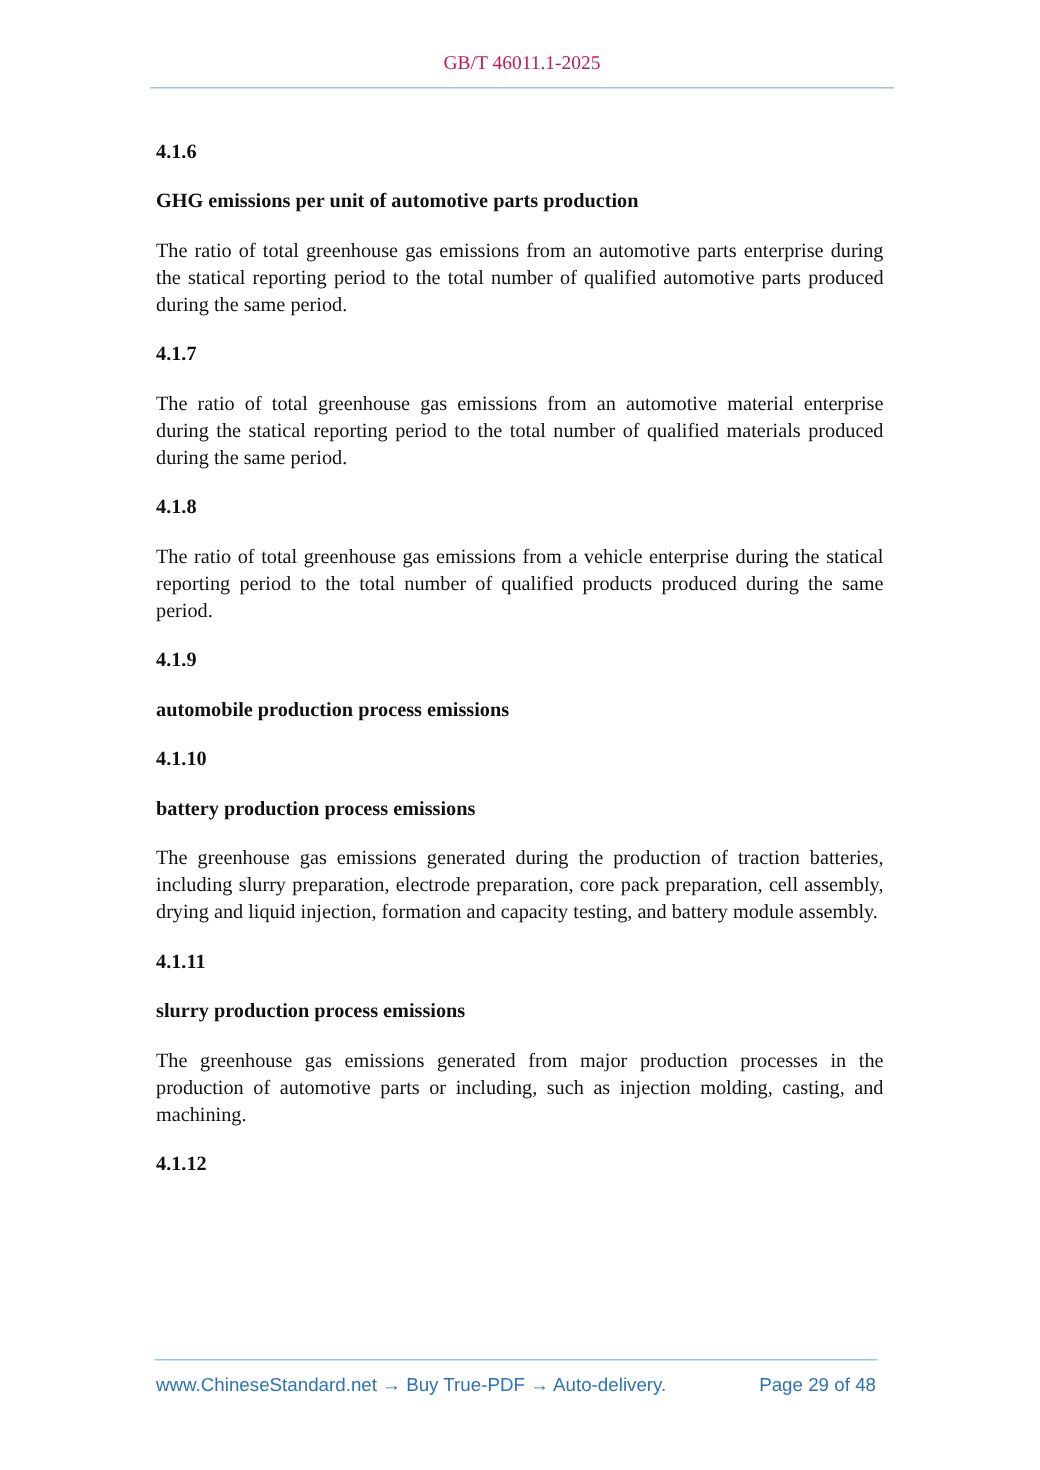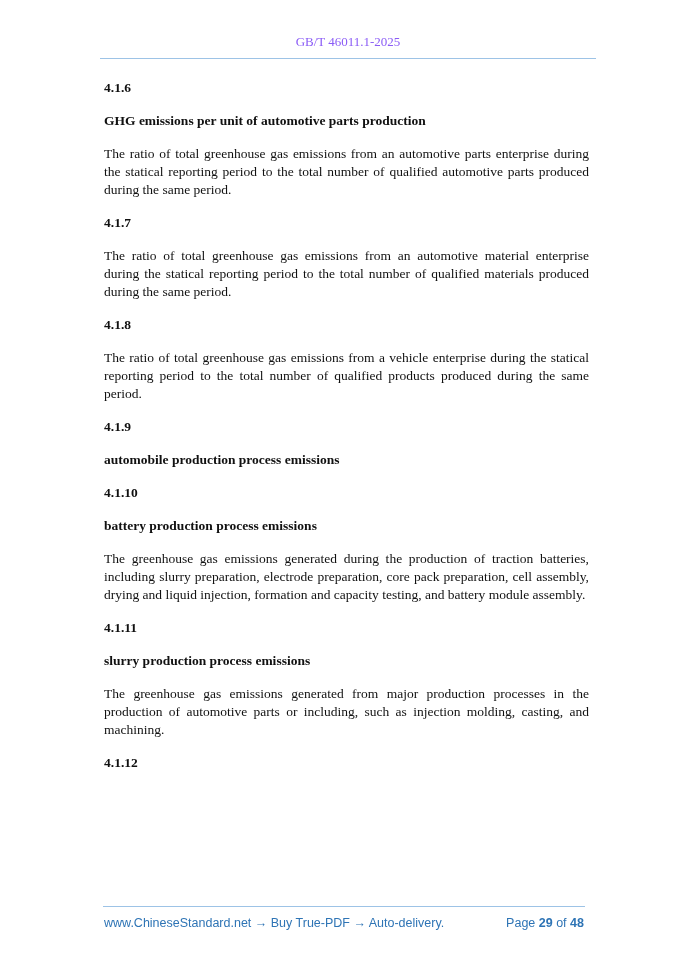--- a/index.html
+++ b/index.html
@@ -16,35 +16,35 @@
       color: #111111;
     }
     .page-header {
       position: absolute;
       left: 100px;
       top: 34px;
       width: 496px;
       text-align: center;
       font-family: "Liberation Serif", serif;
       font-size: 13px;
-      color: #8b5cf6;
+      color: #be185d;
       line-height: 16px;
     }
     .header-rule {
       position: absolute;
       left: 100px;
       top: 58px;
       width: 496px;
       height: 1px;
       background: #9dc3e6;
     }
     .content {
       position: absolute;
       left: 104px;
-      top: 79px;
+      top: 92px;
       width: 485px;
     }
     .clause {
       margin: 0;
     }
     .clause-number {
       font-weight: bold;
       font-size: 13.5px;
       line-height: 18px;
       margin: 0 0 15px 0;
@@ -88,21 +88,21 @@
     .footer-link {
       color: #2e74b5;
     }
     .footer-right {
       position: absolute;
       right: 0;
       top: 0;
       white-space: nowrap;
     }
     .footer-right .num {
-      font-weight: bold;
+      font-weight: normal;
       margin-top: 42px;
     }
   </style>
 </head>
 <body>
 
 <div class="page-header">GB/T 46011.1-2025</div>
 <div class="header-rule"></div>
 
 <div class="content">

